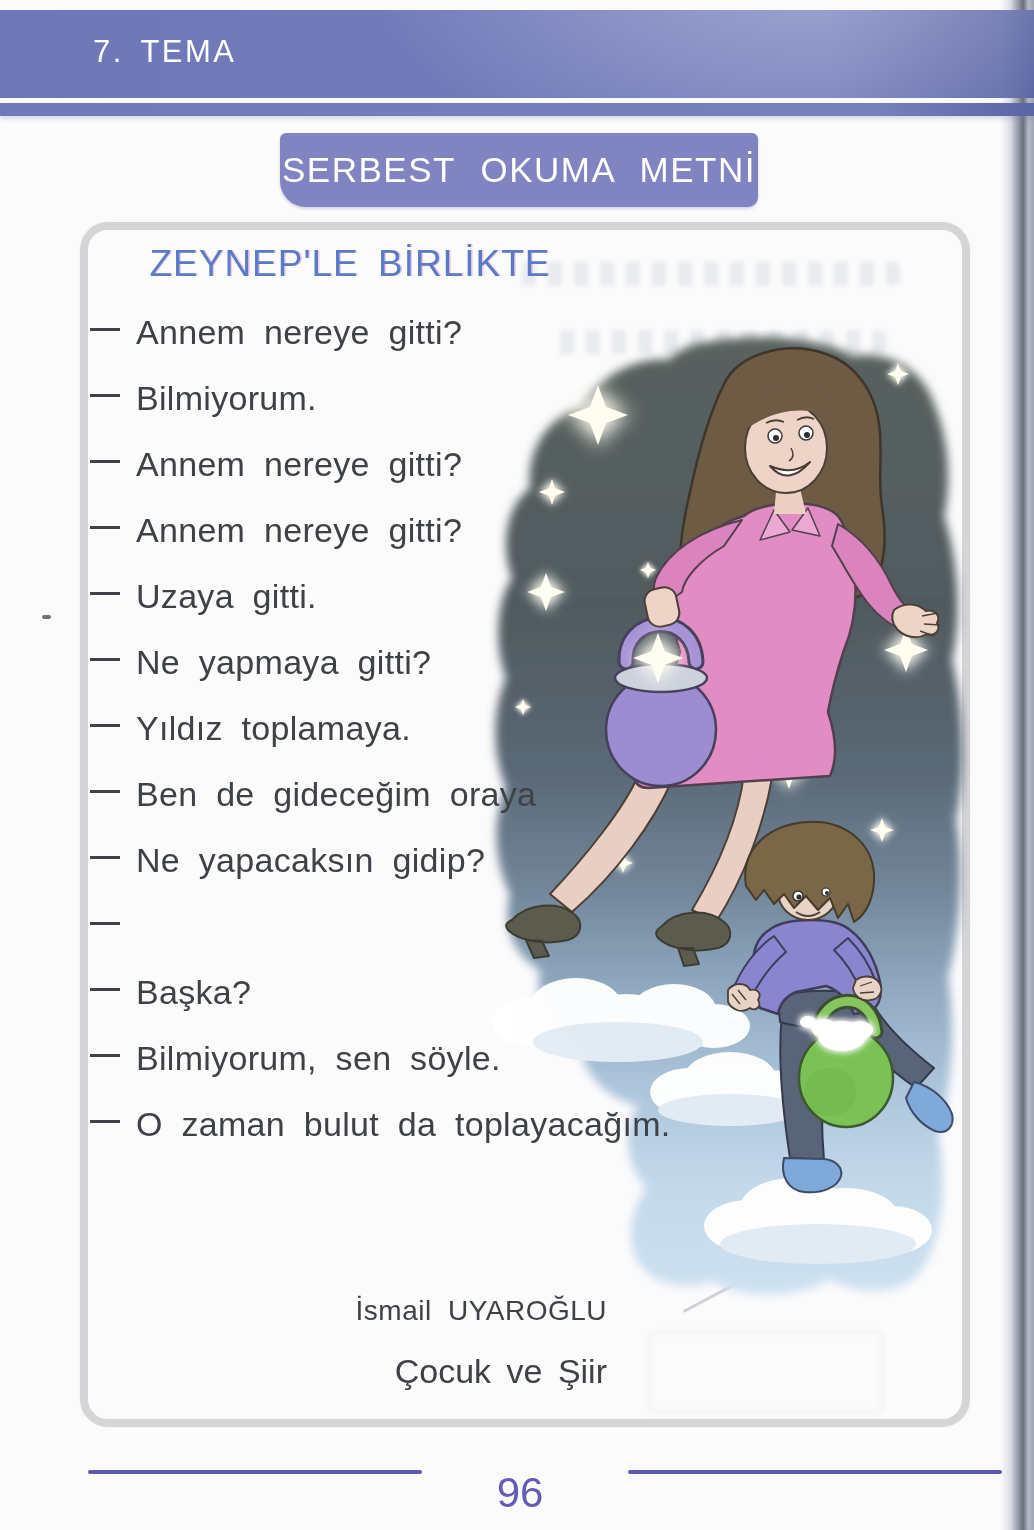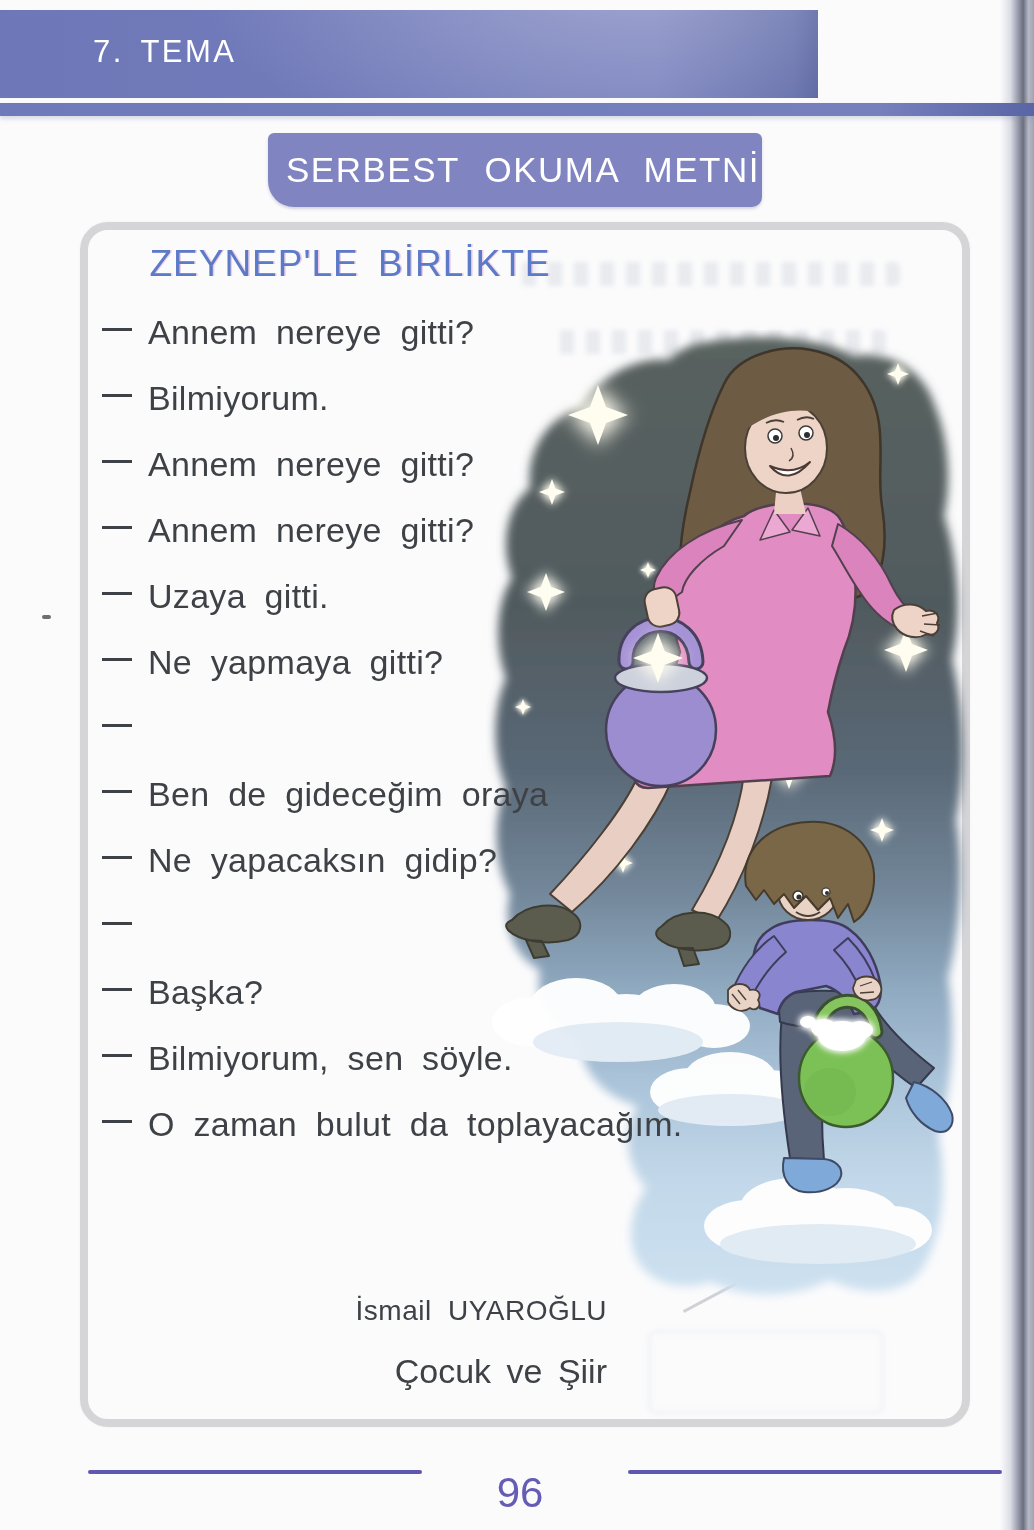--- a/index.html
+++ b/index.html
@@ -4,33 +4,33 @@
 <style>
   html,body{margin:0;padding:0;background:#e8e8ea;}
   .page{position:relative;width:1034px;height:1530px;background:#fbfbfc;overflow:hidden;
         font-family:"Liberation Sans",sans-serif;}
 
   
   .right-edge{position:absolute;right:0;top:0;width:34px;height:1530px;z-index:2;
     background:linear-gradient(to right, rgba(140,144,160,0) 0%, #dcdee6 30%, #9296a6 55%, #6b6f7d 68%, #b5b8c6 84%, #9fa3b2 100%);}
 
   
-  .band{position:absolute;left:0;top:10px;width:818px;height:88px;z-index:3;
+  .band{position:absolute;left:0;top:10px;width:1034px;height:88px;z-index:3;
     background:radial-gradient(ellipse 720px 330px at 78% -45%, rgba(255,255,255,.32), rgba(255,255,255,0) 62%),
                linear-gradient(to right, #6e78b8 0%, #747dbb 80%, #5f6aa8 97%, #525d9d 100%);}
   .band .tema{position:absolute;left:93px;top:24px;color:#ffffff;font-size:31px;font-weight:300;
     letter-spacing:2.5px;word-spacing:6px;}
   .band-stripe{position:absolute;left:0;top:103px;width:1034px;height:13px;z-index:3;
     background:linear-gradient(to right,#6f7aba 0%,#7680bd 85%,#5a65a5 100%);
     box-shadow:0 3px 4px rgba(120,126,170,.25);}
 
   
-  .banner-box{position:absolute;left:268px;top:133px;width:478px;height:74px;z-index:3;
+  .banner-box{position:absolute;left:280px;top:133px;width:478px;height:74px;z-index:3;
     background:#8084c1;border-radius:6px 6px 10px 26px;display:flex;align-items:center;justify-content:center;
-    box-shadow:0 2px 3px rgba(90,95,150,.25);padding-left:16px;}
+    box-shadow:0 2px 3px rgba(90,95,150,.25);}
   .banner-box span{color:#ffffff;font-size:35px;font-weight:300;letter-spacing:1.5px;word-spacing:14px;}
 
   
   .content-box{position:absolute;left:80px;top:222px;width:890px;height:1205px;z-index:2;
     border:8px solid #d5d5d8;border-radius:28px;box-sizing:border-box;pointer-events:none;
     box-shadow:0 0 3px rgba(0,0,0,.05);}
 
   
   .ghost{position:absolute;z-index:1;opacity:.33;filter:blur(2.5px);transform:scaleX(-1);
     background:repeating-linear-gradient(90deg, rgba(150,160,178,.55) 0 14px, rgba(150,160,178,0) 14px 26px);
@@ -42,21 +42,21 @@
   .scribble{position:absolute;left:680px;top:1296px;width:60px;height:3px;background:#9aa0ac;
     opacity:.45;transform:rotate(-28deg);z-index:1;filter:blur(.5px);}
   .margin-dot{position:absolute;left:42px;top:615px;width:9px;height:4px;border-radius:2px;
     background:#55565c;opacity:.85;z-index:1;}
 
   
   .story{position:absolute;left:90px;top:0;width:560px;z-index:4;}
   .title{position:absolute;left:0;top:243px;width:520px;margin:0;text-align:center;
     color:#5b7ac7;font-size:37px;font-weight:400;letter-spacing:1px;word-spacing:8px;
     text-shadow:1.5px 0 0 rgba(214,120,190,.35);}
-  .lines{position:absolute;left:12px;top:310px;width:600px;}
+  .lines{position:absolute;left:0;top:310px;width:600px;}
   .line{display:flex;align-items:flex-start;gap:16px;height:46px;margin-bottom:20px;
     color:#3e4246;font-size:34px;font-weight:400;letter-spacing:.3px;word-spacing:9px;line-height:44px;white-space:nowrap;}
   .dash{flex:0 0 30px;height:0;border-top:3.5px solid #3e4246;margin-top:18px;}
   .author{position:absolute;left:0;top:1295px;width:517px;text-align:right;color:#3e4246;
     font-size:28px;font-weight:400;letter-spacing:.5px;word-spacing:8px;}
   .source{position:absolute;left:0;top:1352px;width:517px;text-align:right;color:#3e4246;
     font-size:34px;font-weight:400;word-spacing:6px;}
 
   
   .fline{position:absolute;height:4px;background:#5f58b2;border-radius:2px;z-index:3;}
@@ -285,20 +285,21 @@
       <div class="line">
           <span class="dash"></span>
           <span>Uzaya gitti.</span>
         </div>
       <div class="line">
           <span class="dash"></span>
           <span>Ne yapmaya gitti?</span>
         </div>
       <div class="line">
           <span class="dash"></span>
+          <span>Yıldız toplamaya.</span>
         </div>
       <div class="line">
           <span class="dash"></span>
           <span>Ben de gideceğim oraya</span>
         </div>
       <div class="line">
           <span class="dash"></span>
           <span>Ne yapacaksın gidip?</span>
         </div>
       <div class="line">

